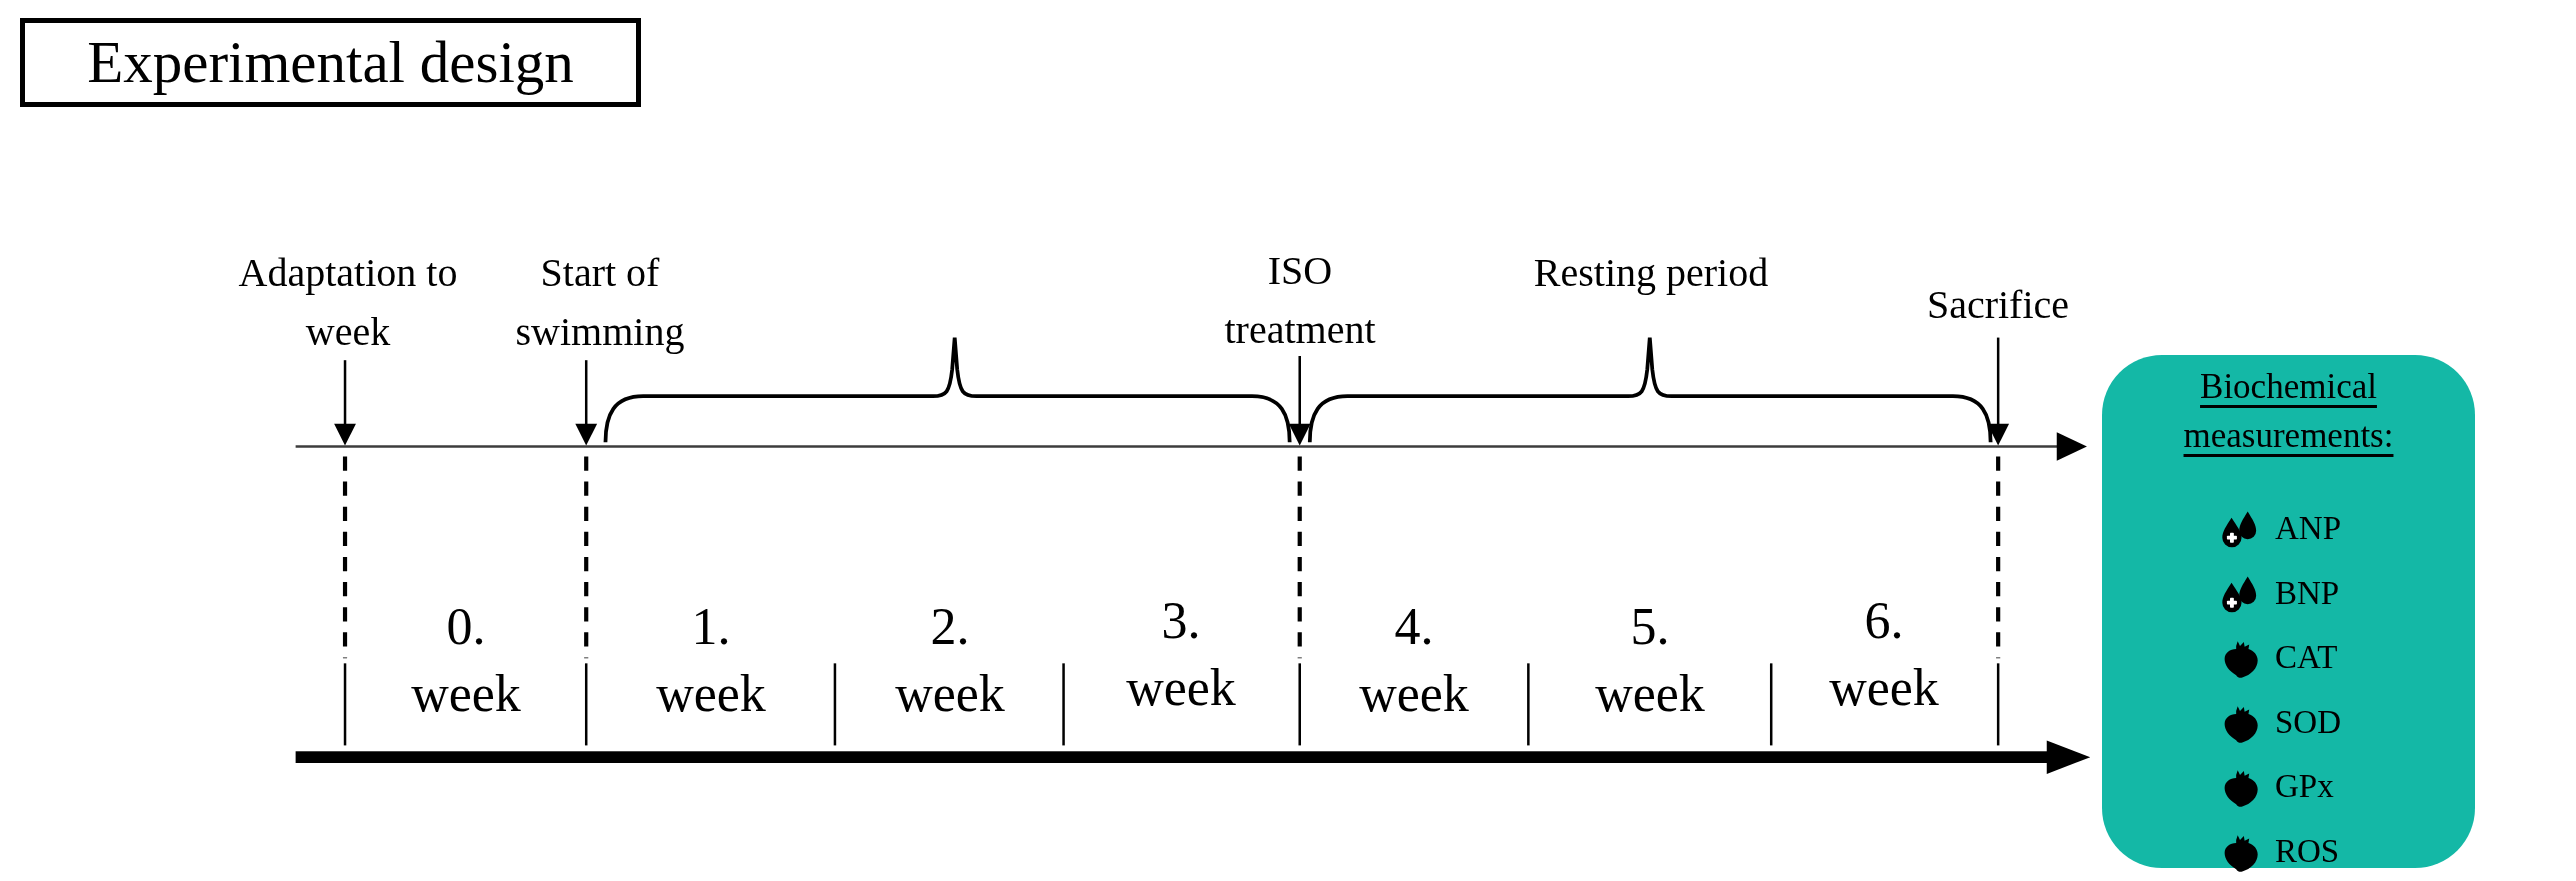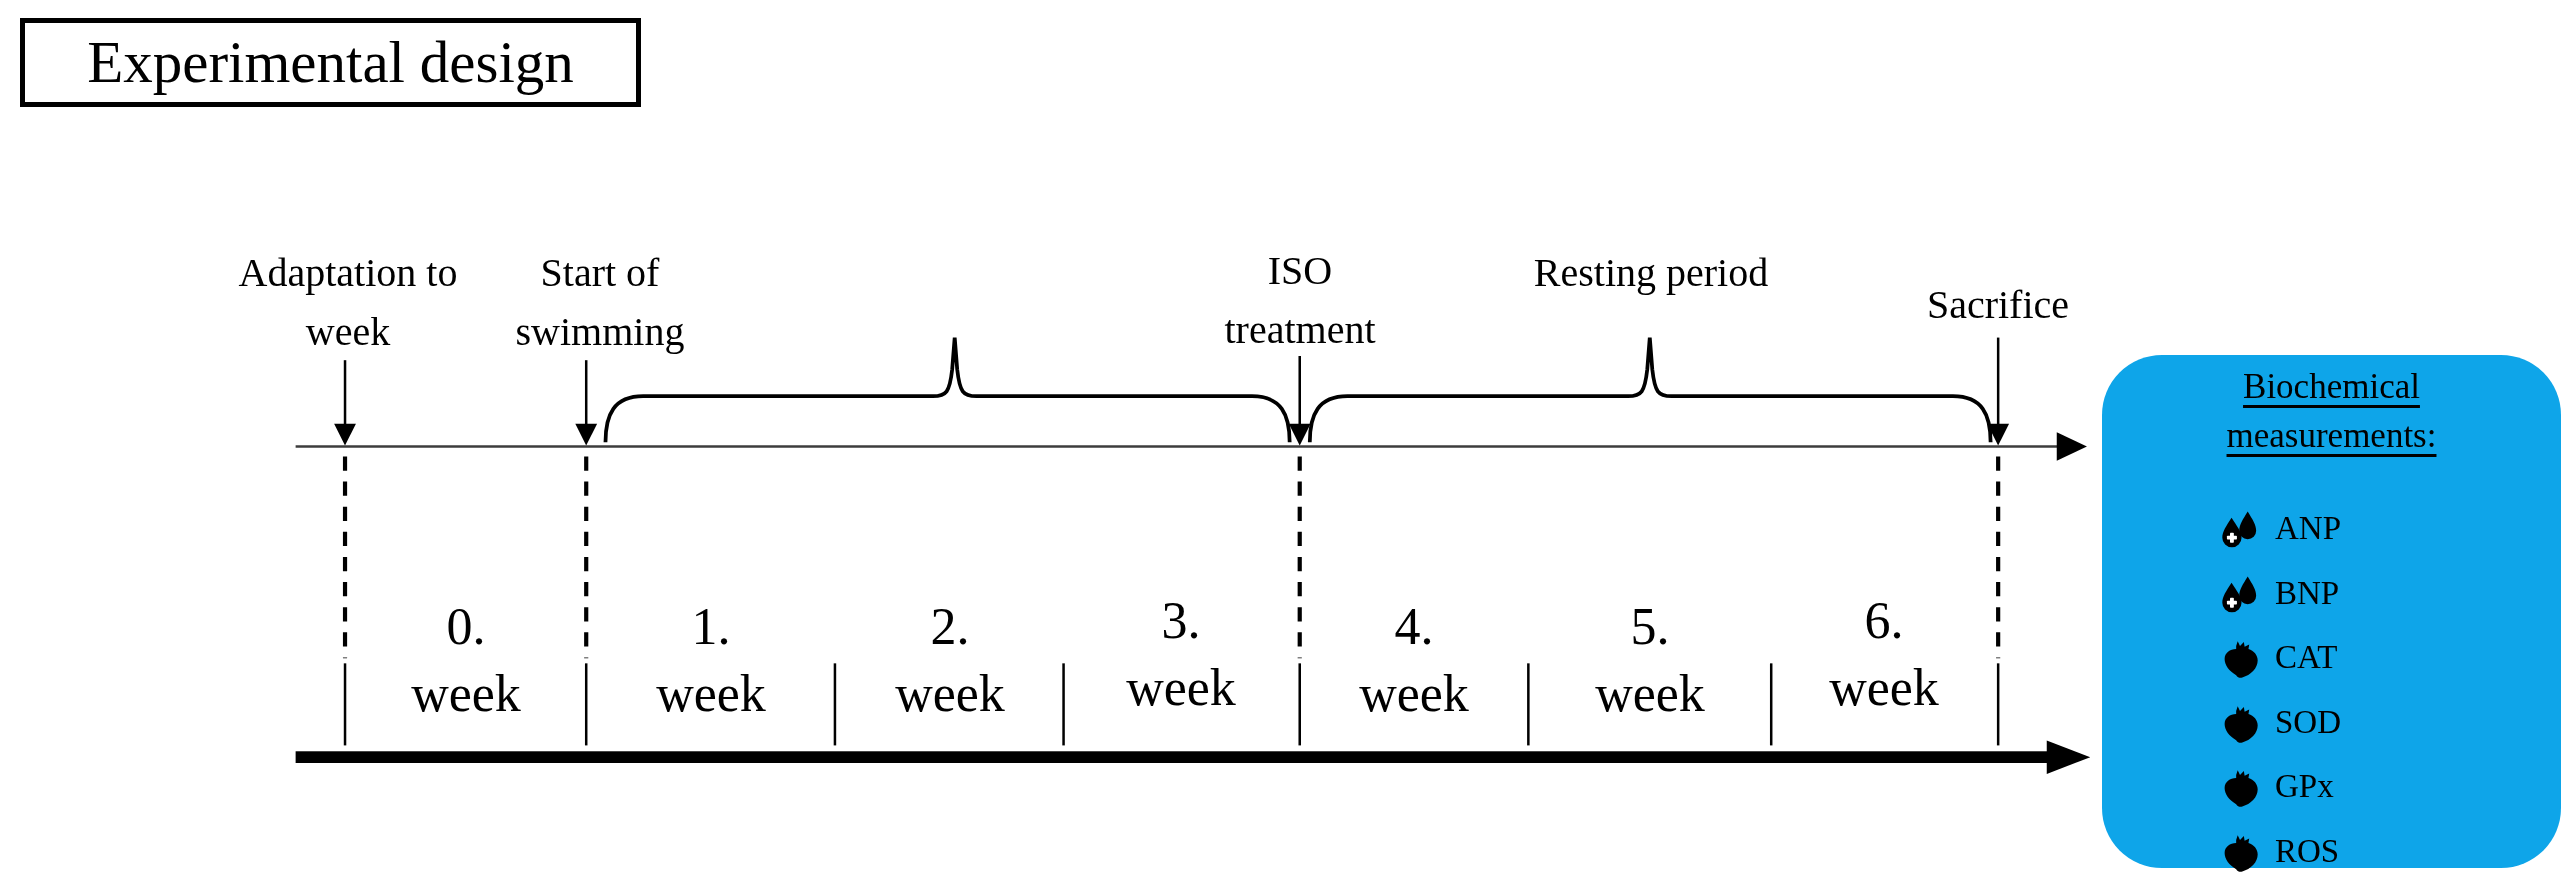--- a/index.html
+++ b/index.html
@@ -18,22 +18,22 @@
   
   .evt{position:absolute;text-align:center;white-space:nowrap;transform:translateX(-50%);}
   .evt .l{display:block;font-size:40px;line-height:59px;}
   .evt.single .l{line-height:44px;}
   
   .week-cell{position:absolute;text-align:center;transform:translateX(-50%);}
   .week-cell .num{display:block;font-size:52px;line-height:62px;}
   .week-cell .unit{display:block;font-size:52px;line-height:72px;}
   
   .panel{
-    position:absolute;left:2102px;top:355px;width:459px;height:513px;
-    background:#0ea5e9;border-radius:60px;
+    position:absolute;left:2102px;top:355px;width:373px;height:513px;
+    background:#14b8a6;border-radius:60px;
   }
   .panel-heading{position:absolute;left:0;top:6.7px;width:100%;text-align:center;}
   .panel-heading .hl{display:block;font-size:35px;line-height:49px;text-decoration:underline;text-decoration-thickness:2.5px;text-underline-offset:6.7px;}
   .panel-row{position:absolute;left:118px;height:47px;display:flex;align-items:flex-end;gap:15px;margin-top:16px;}
   .panel-row .icon{width:40px;height:44px;flex:0 0 auto;display:block;}
   .panel-row .lbl{font-size:33px;line-height:47px;white-space:nowrap;}
 </style>
 </head>
 <body>
 

